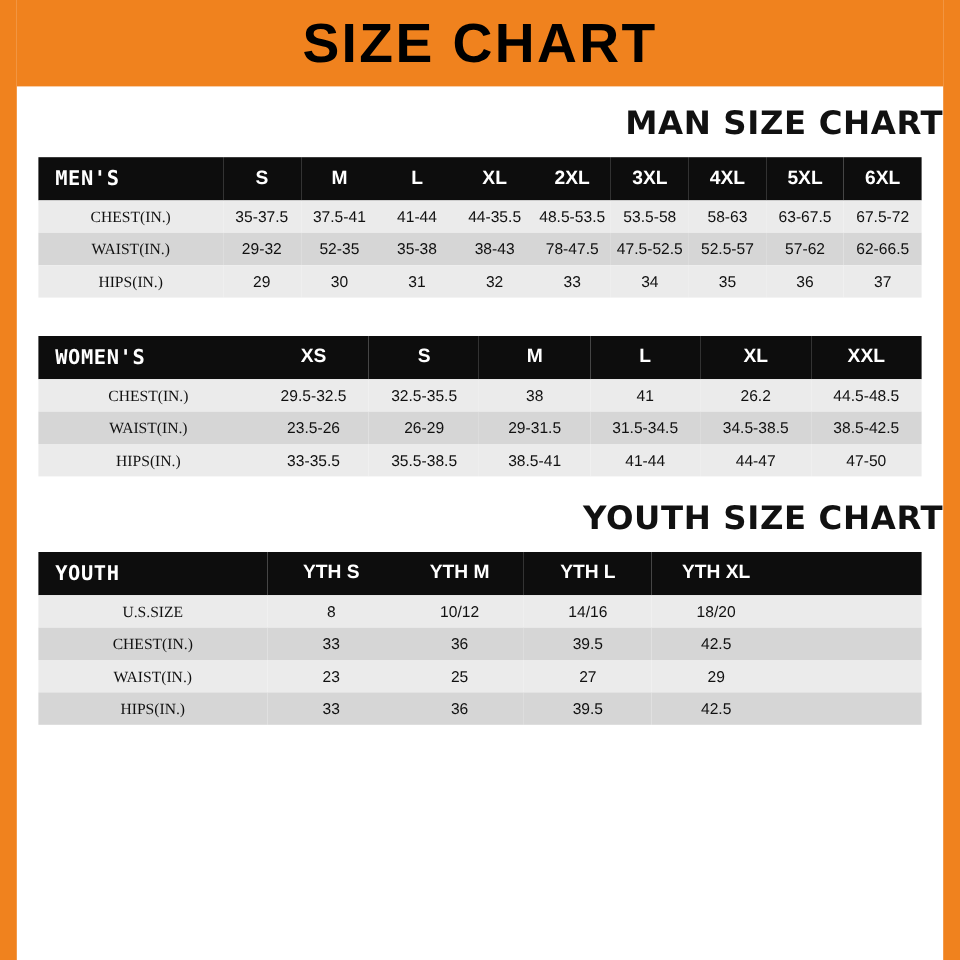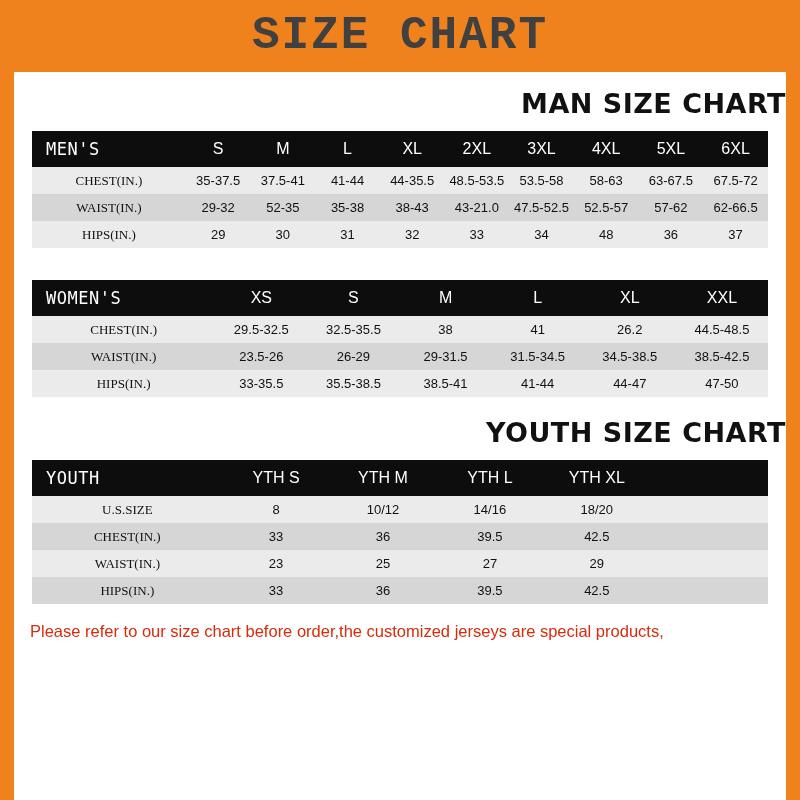--- a/index.html
+++ b/index.html
@@ -23,25 +23,25 @@
     background: #ffffff;
   }
   .header-band {
     background: #f0821e;
     height: 72px;
     display: flex;
     align-items: center;
     justify-content: center;
   }
   .header-title {
-    font-family: Liberation Mono, monospace;
+    font-family: Liberation Sans, sans-serif;
     font-weight: bold;
     font-size: 46px;
     letter-spacing: 2px;
-    color: #404040;
+    color: #000000;
     text-align: center;
     line-height: 1;
   }
   .section-title {
     text-align: right;
     font-family: "DejaVu Sans", sans-serif;
     font-weight: bold;
     font-size: 27px;
     color: #111111;
     letter-spacing: 0.5px;
@@ -60,21 +60,21 @@
     font-size: 13px;
     color: #111111;
     padding: 0;
     height: 27px;
     font-weight: normal;
     font-family: "Liberation Sans", sans-serif;
   }
   table.size-table thead th {
     background: #0d0d0d;
     color: #ffffff;
-    font-weight: normal;
+    font-weight: bold;
     font-size: 16px;
     height: 36px;
   }
   table.size-table thead th.row-head {
     text-align: left;
     padding-left: 14px;
     font-family: "DejaVu Sans Mono", monospace;
     font-size: 17px;
     letter-spacing: 0.5px;
   }
@@ -145,35 +145,35 @@
           <td>58-63</td>
           <td>63-67.5</td>
           <td>67.5-72</td>
         </tr>
         <tr class="band-dark">
           <td class="row-head">WAIST(IN.)</td>
           <td>29-32</td>
           <td>52-35</td>
           <td>35-38</td>
           <td>38-43</td>
-          <td>43-21.0</td>
+          <td>78-47.5</td>
           <td>47.5-52.5</td>
           <td>52.5-57</td>
           <td>57-62</td>
           <td>62-66.5</td>
         </tr>
         <tr class="band-light">
           <td class="row-head">HIPS(IN.)</td>
           <td>29</td>
           <td>30</td>
           <td>31</td>
           <td>32</td>
           <td>33</td>
           <td>34</td>
-          <td>48</td>
+          <td>35</td>
           <td>36</td>
           <td>37</td>
         </tr>
       </tbody>
     </table>
   </div>
 
   <div class="sp-20"></div>
 
   <div class="sp-12"></div>
@@ -271,16 +271,15 @@
           <td>42.5</td>
           <td></td>
         </tr>
       </tbody>
     </table>
   </div>
 
   <div class="sp-8"></div>
 
   <div class="footer-note">
-    <div>Please refer to our size chart before order,the customized jerseys are special products,</div>
   </div>
 
 </div>
 
 </body></html>

